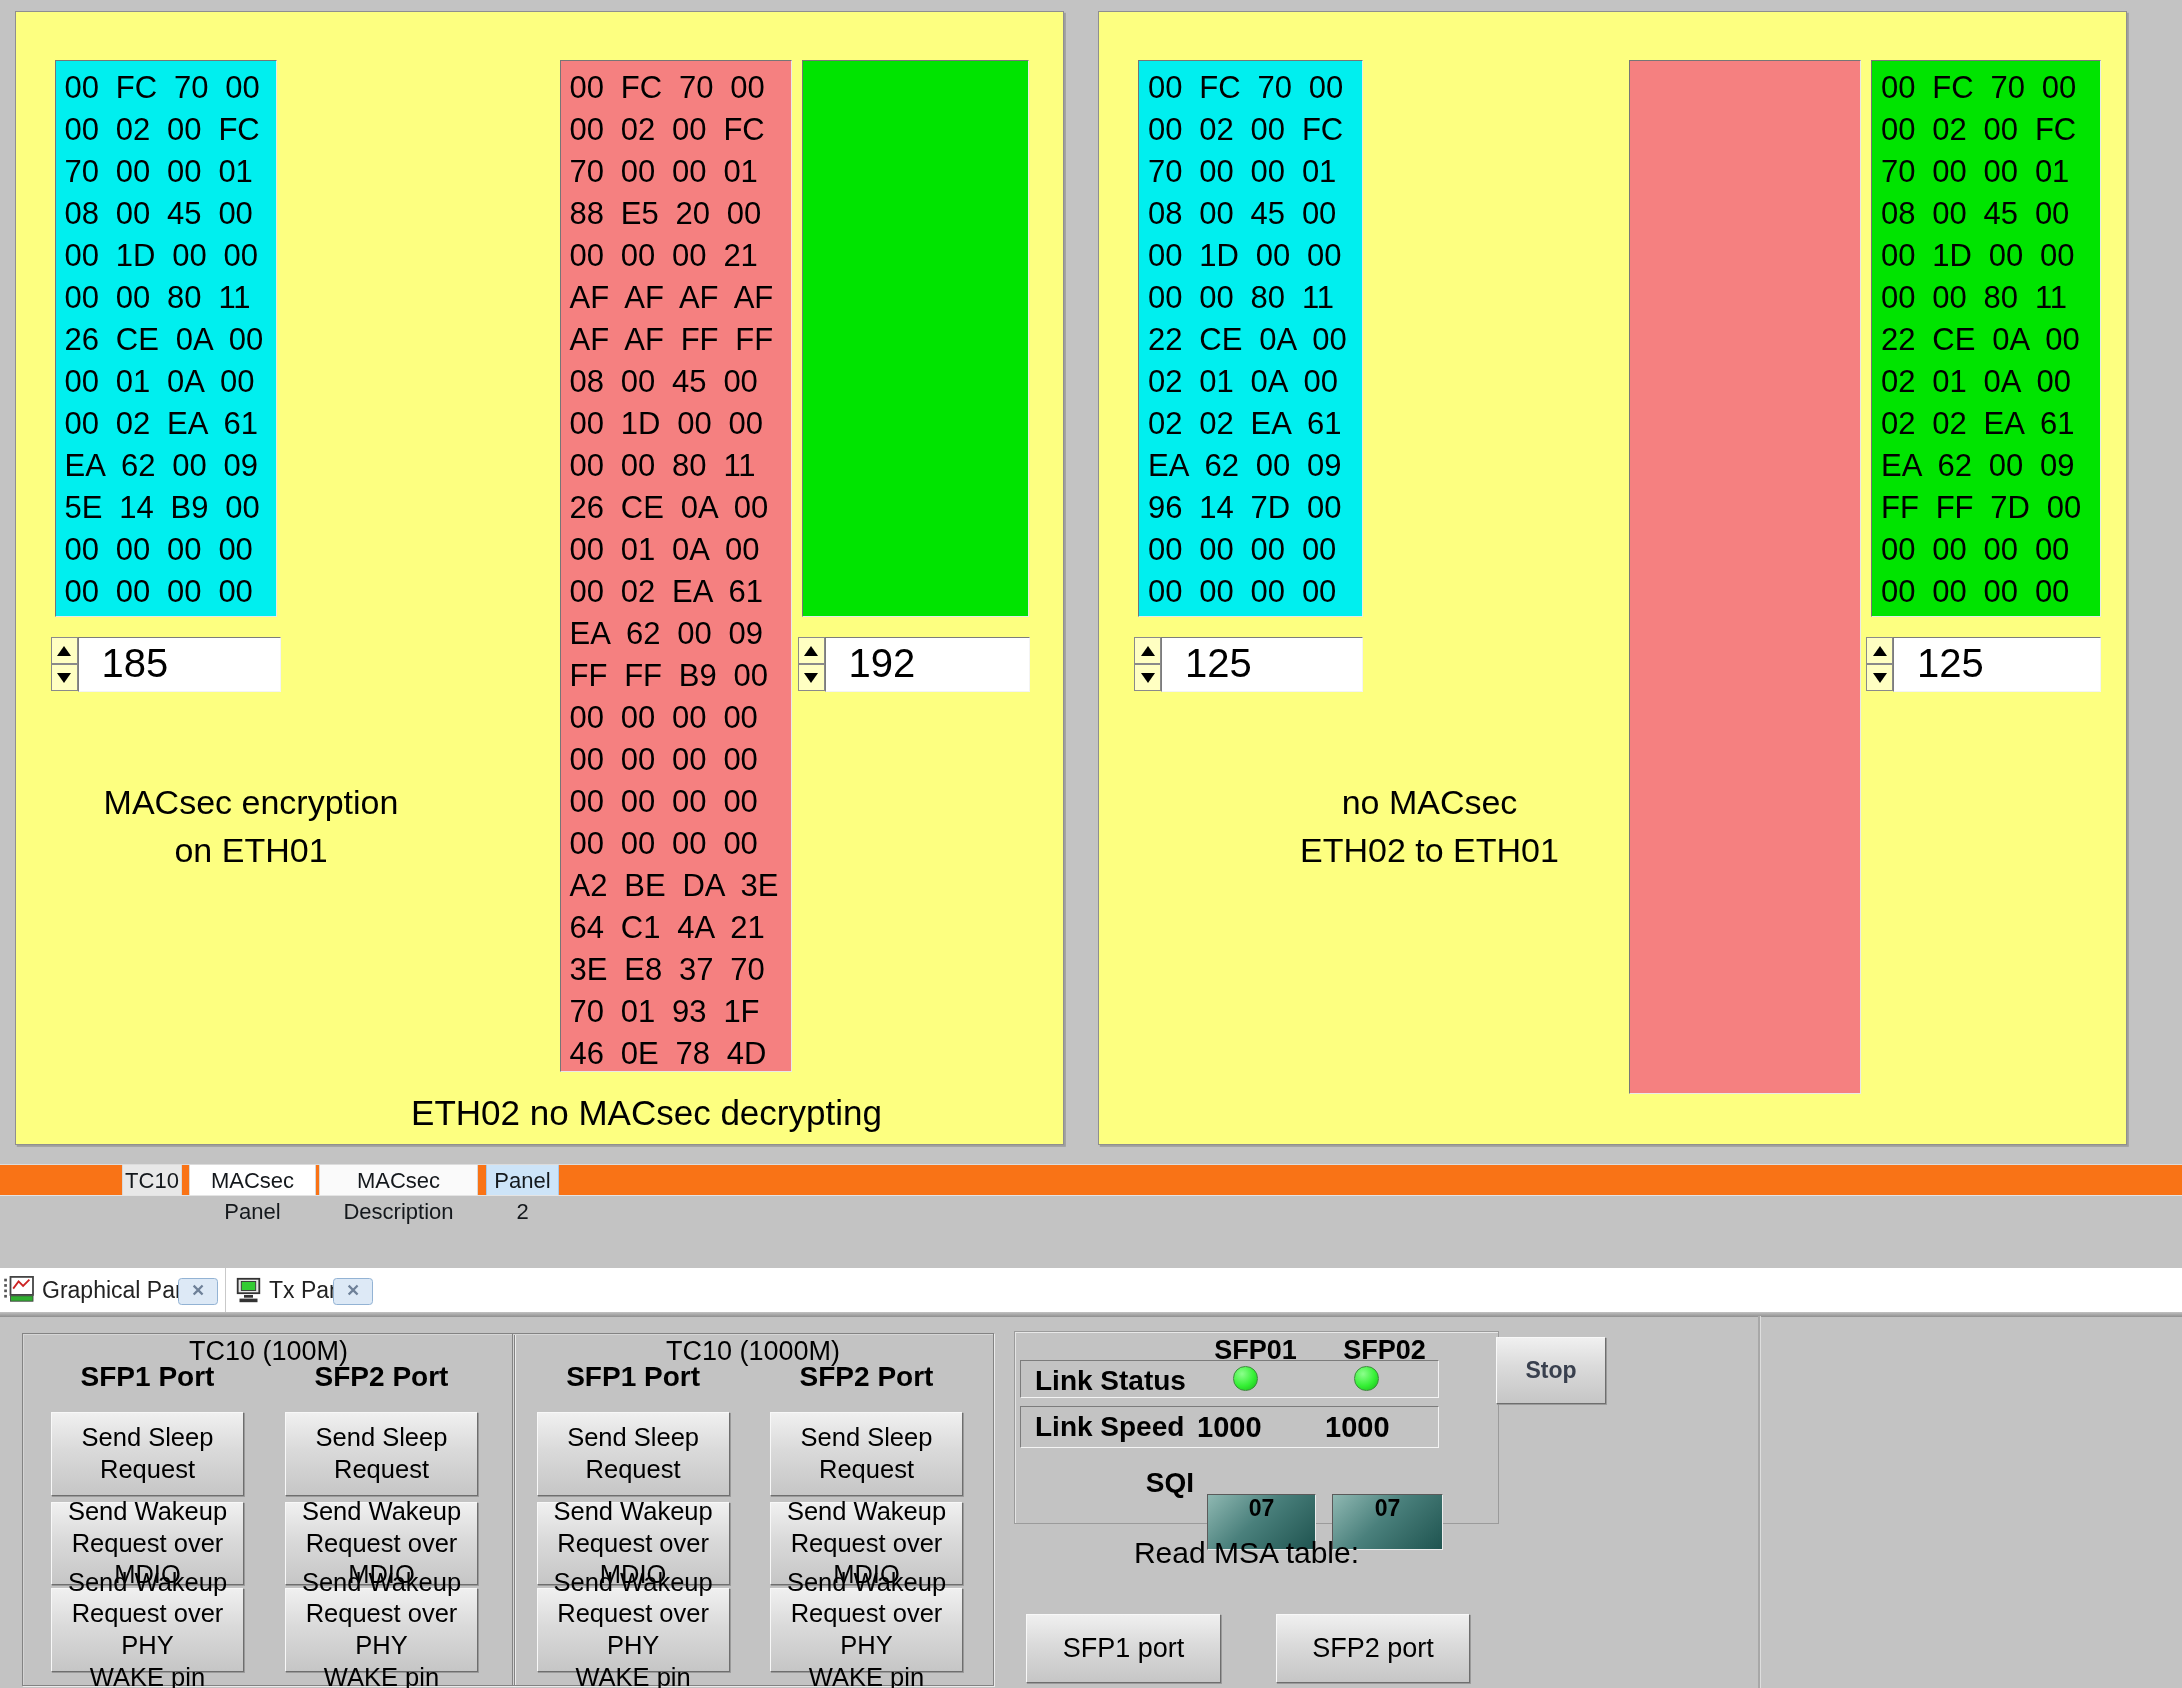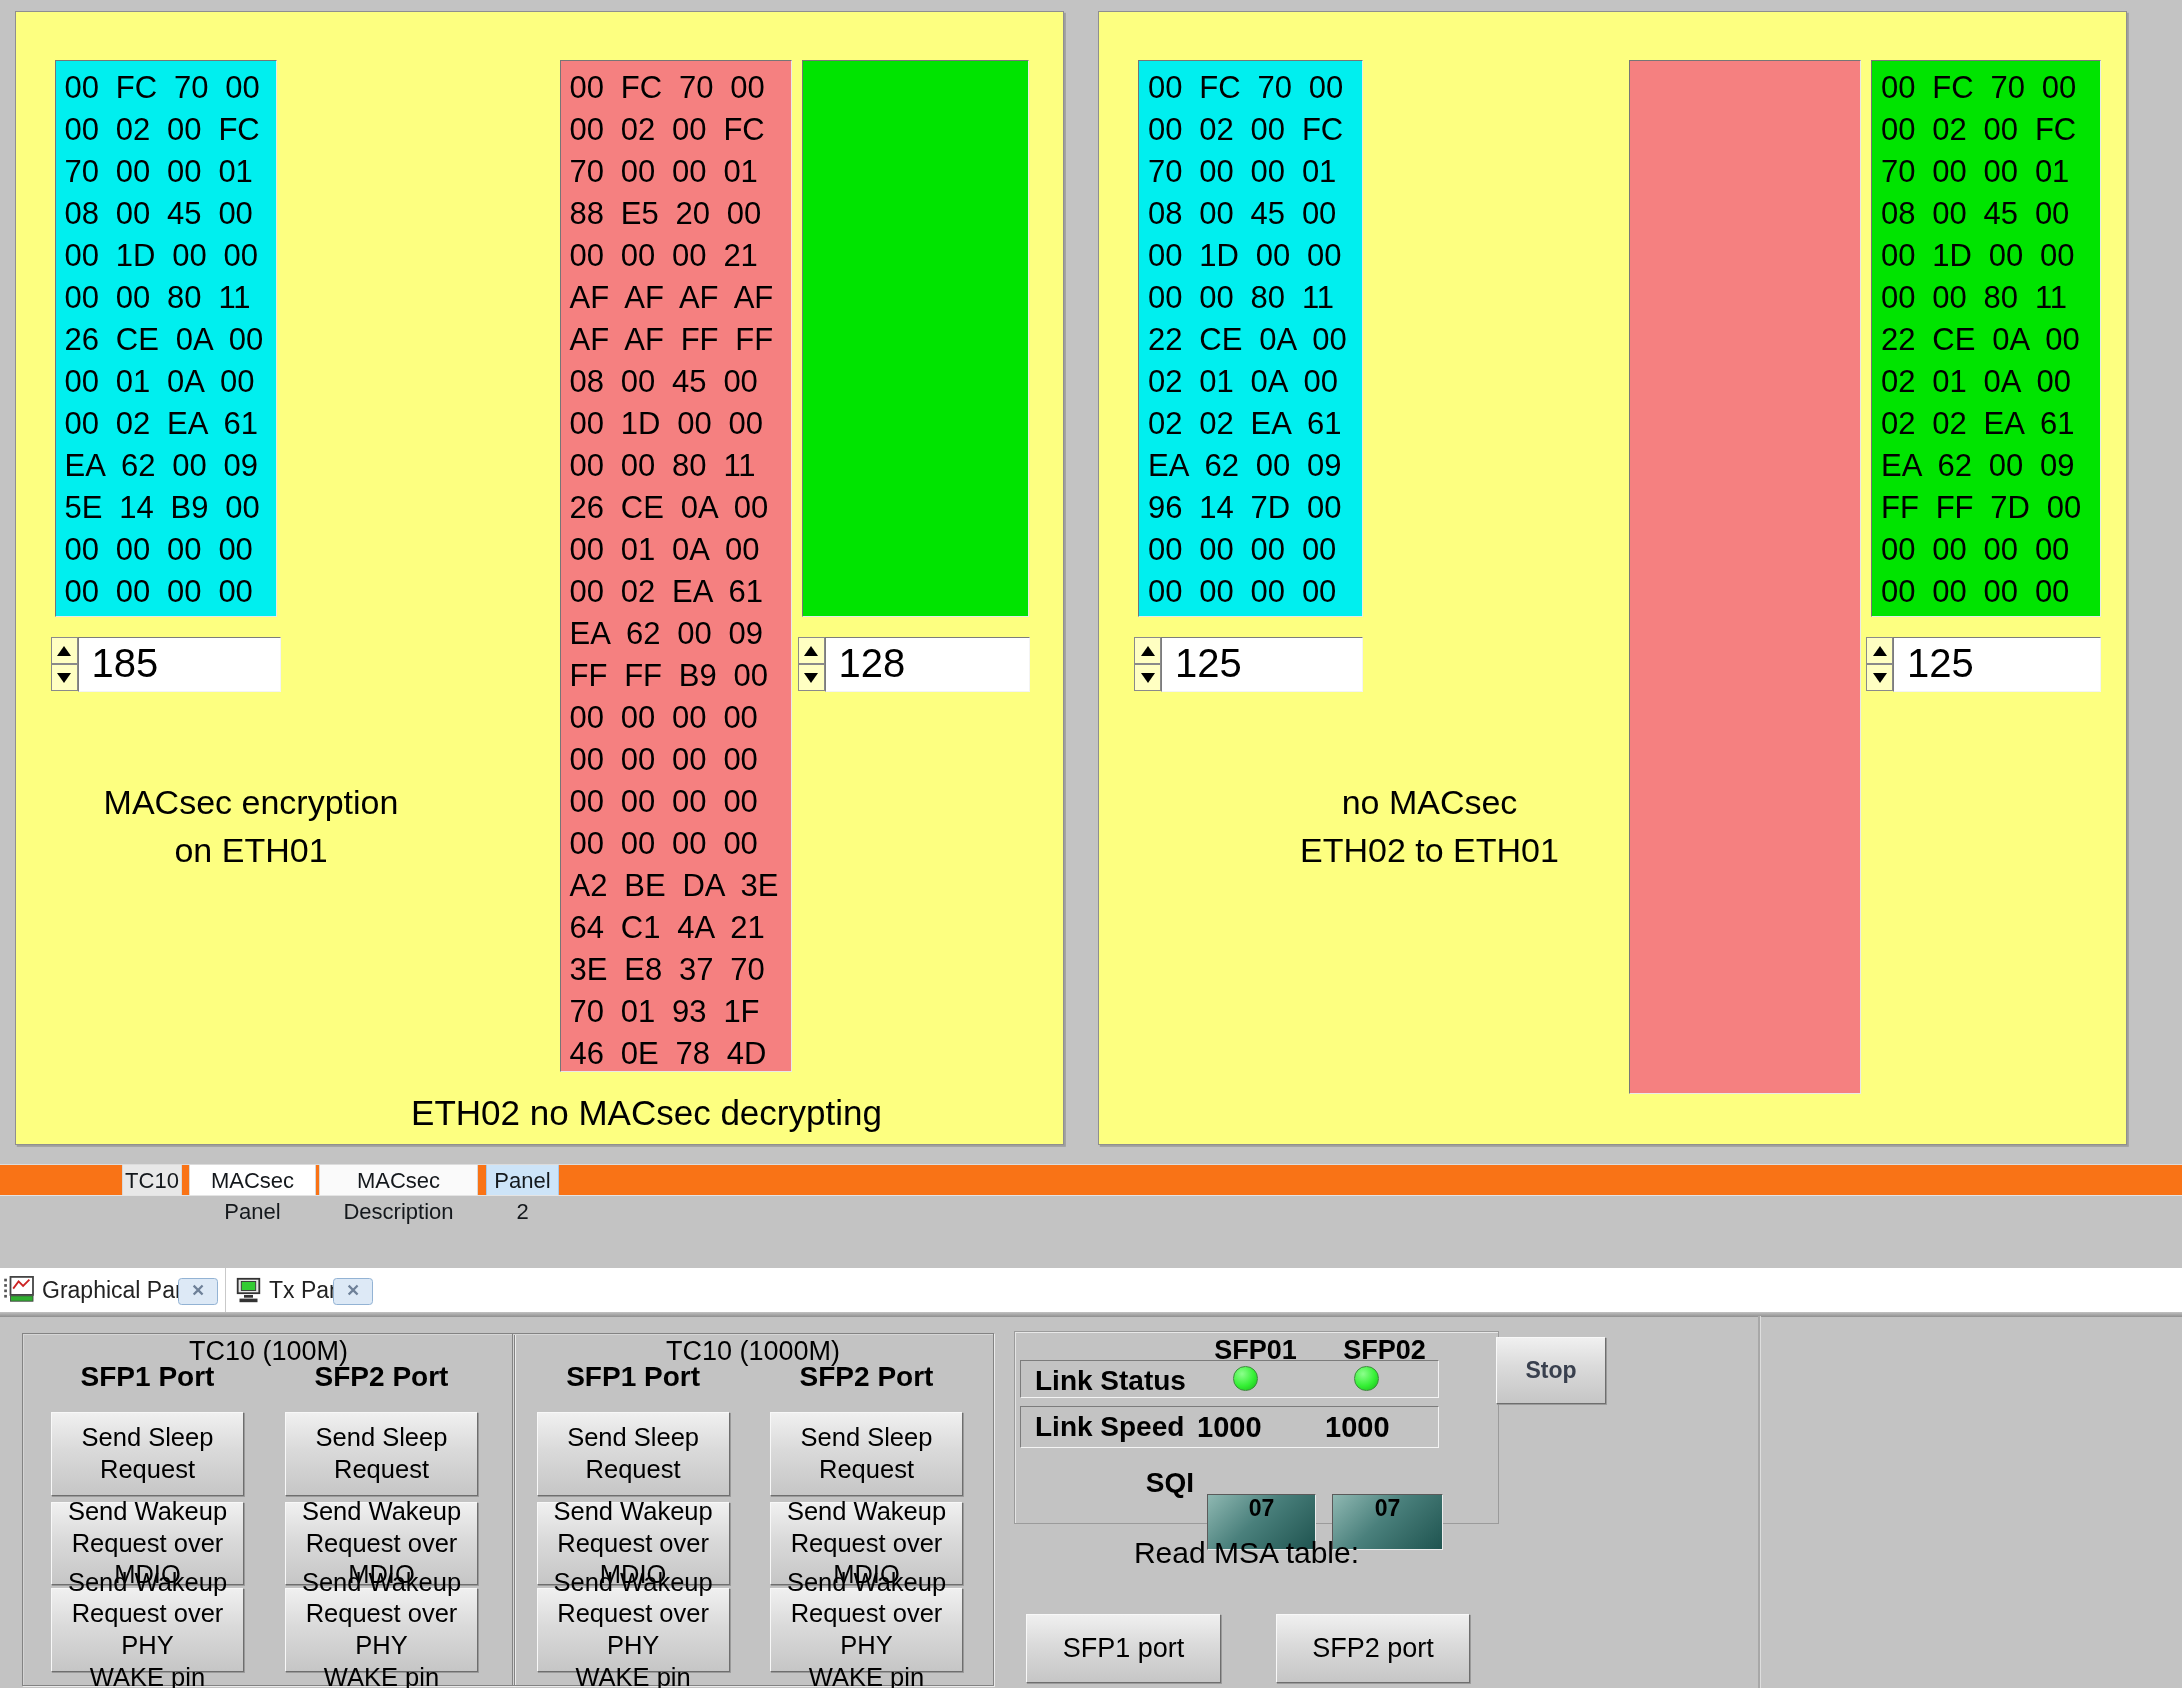--- a/index.html
+++ b/index.html
@@ -12,21 +12,21 @@
   .hexline{height:42px;line-height:42px;white-space:nowrap;}
   .cyan{background:#00efef}.pink{background:#f58080}.green{background:#00e400}
   .spinner{position:absolute;height:55px;}
   .spinbtns{position:absolute;left:0;top:0;width:27px;height:55px;}
   .spinbtn{width:27px;height:27px;background:#ffffc2;border:0.9px solid #8a8a8a;box-sizing:border-box;
            display:flex;align-items:center;justify-content:center;}
   .tri-up{width:0;height:0;border-left:7.3px solid transparent;border-right:7.3px solid transparent;border-bottom:10px solid #000;}
   .tri-down{width:0;height:0;border-left:7.3px solid transparent;border-right:7.3px solid transparent;border-top:10px solid #000;}
   .spinfield{position:absolute;left:27px;top:0;right:0;height:55px;background:#fff;
              border:1.8px solid;border-color:#7c7c7c #f4f4f4 #f4f4f4 #7c7c7c;font-size:40px;line-height:51px;
-             padding-left:13px;box-sizing:border-box;}
+             padding-left:23px;box-sizing:border-box;}
   .caption{position:absolute;text-align:center;font-size:34px;line-height:1.42;white-space:pre-line;}
   .strip{position:absolute;left:0;width:2183px;}
   .strip1{top:1164px;height:30px;background:#f97316;border-top:0.9px solid #dcdcdc;border-bottom:0.9px solid #e4e4e4;}
   .tab{position:absolute;top:0;height:30px;line-height:31px;text-align:center;font-size:22px;color:#14181c;
        box-sizing:border-box;border-left:0.9px solid #d8d8d8;border-right:0.9px solid #d8d8d8;}
   .strip2{top:1268px;height:44px;background:#ffffff;}
   .subtab-label{position:absolute;top:0;height:44px;line-height:44px;font-size:23px;color:#222;}
   .closebtn{position:absolute;top:10px;width:38px;height:24.5px;background:#dde9f6;border:0.9px solid #93b3d4;
             border-radius:3.6px;text-align:center;line-height:23px;font-size:16.4px;color:#6e8098;font-weight:bold;}
   .vline{position:absolute;background:#c9c9c9;}
@@ -118,21 +118,21 @@
     <div class="hexbox green" style="left:786px;top:48px;width:227px;height:557px;"></div>
     <div class="spinner" style="left:782px;top:625px;width:232px;">
       <div class="spinbtns">
         <div class="spinbtn">
             <span class="tri-up"></span>
           </div>
         <div class="spinbtn">
             <span class="tri-down"></span>
           </div>
       </div>
-      <div class="spinfield">128</div>
+      <div class="spinfield">192</div>
     </div>
     <div class="caption" style="left:313px;top:1076px;width:636px;font-size:35px;">ETH02 no MACsec decrypting</div>
   </section>
 
   <section class="ypanel" style="left:1098px;top:11px;width:1029px;height:1134px;">
     <div class="hexbox cyan" style="left:39px;top:48px;width:225px;height:557px;">
         <div class="hexline">00 FC 70 00</div>
         <div class="hexline">00 02 00 FC</div>
         <div class="hexline">70 00 00 01</div>
         <div class="hexline">08 00 45 00</div>

